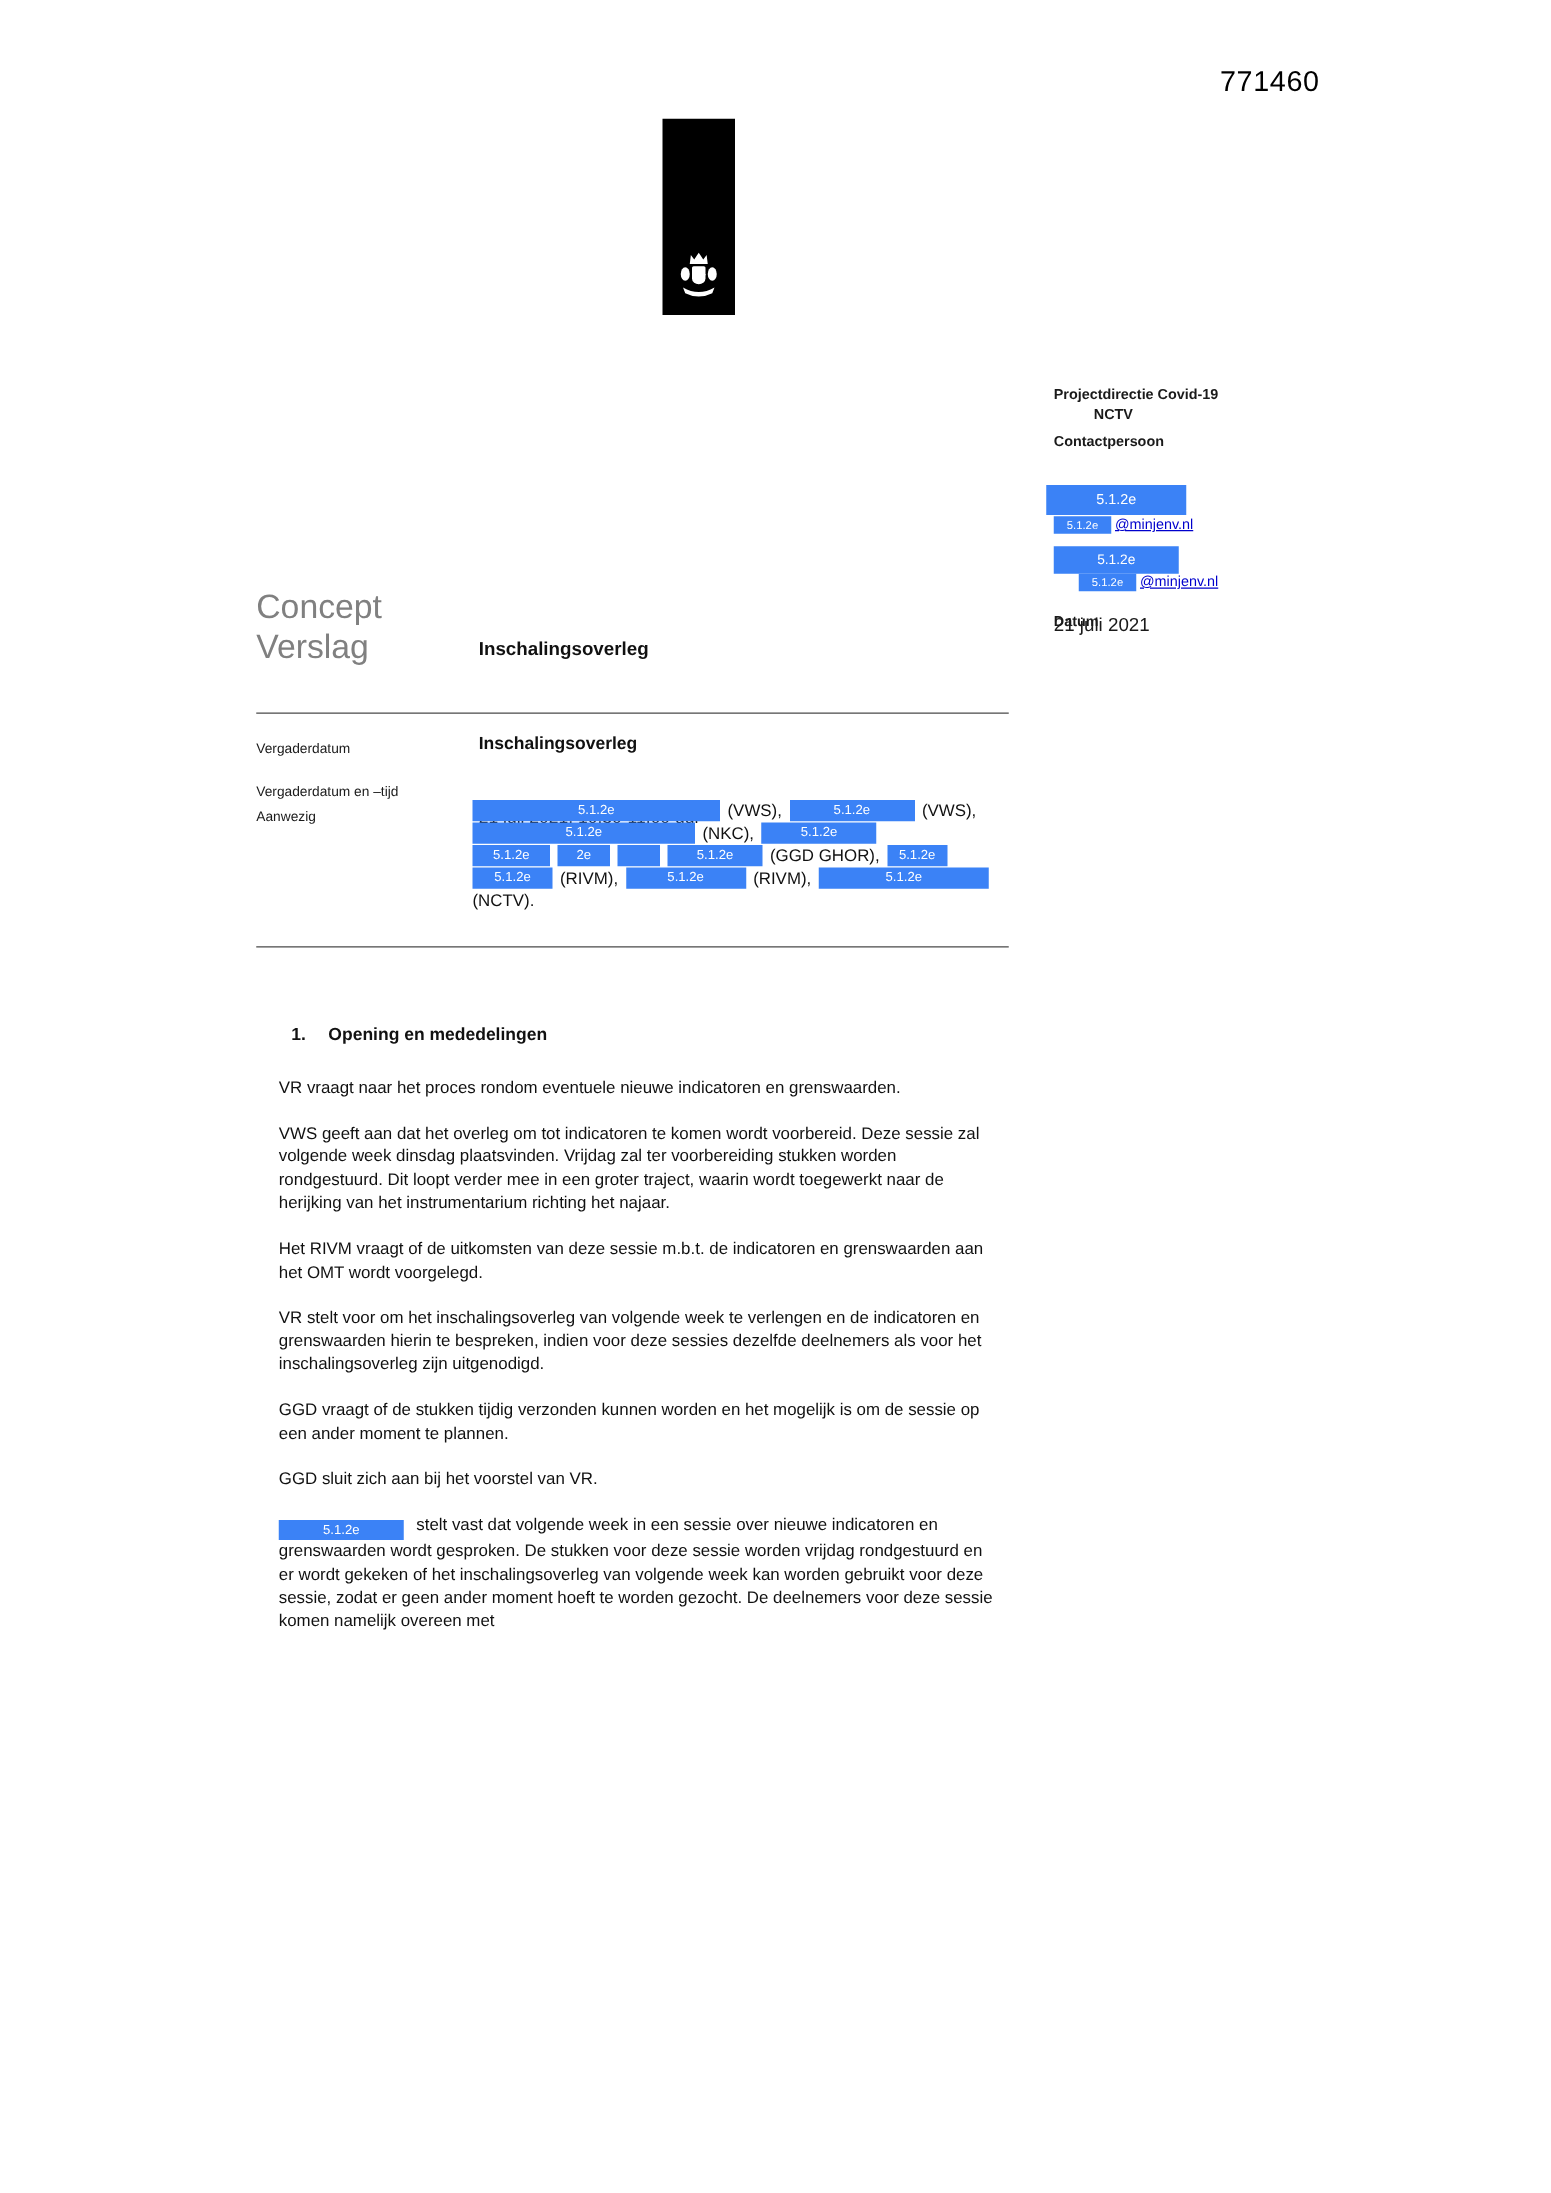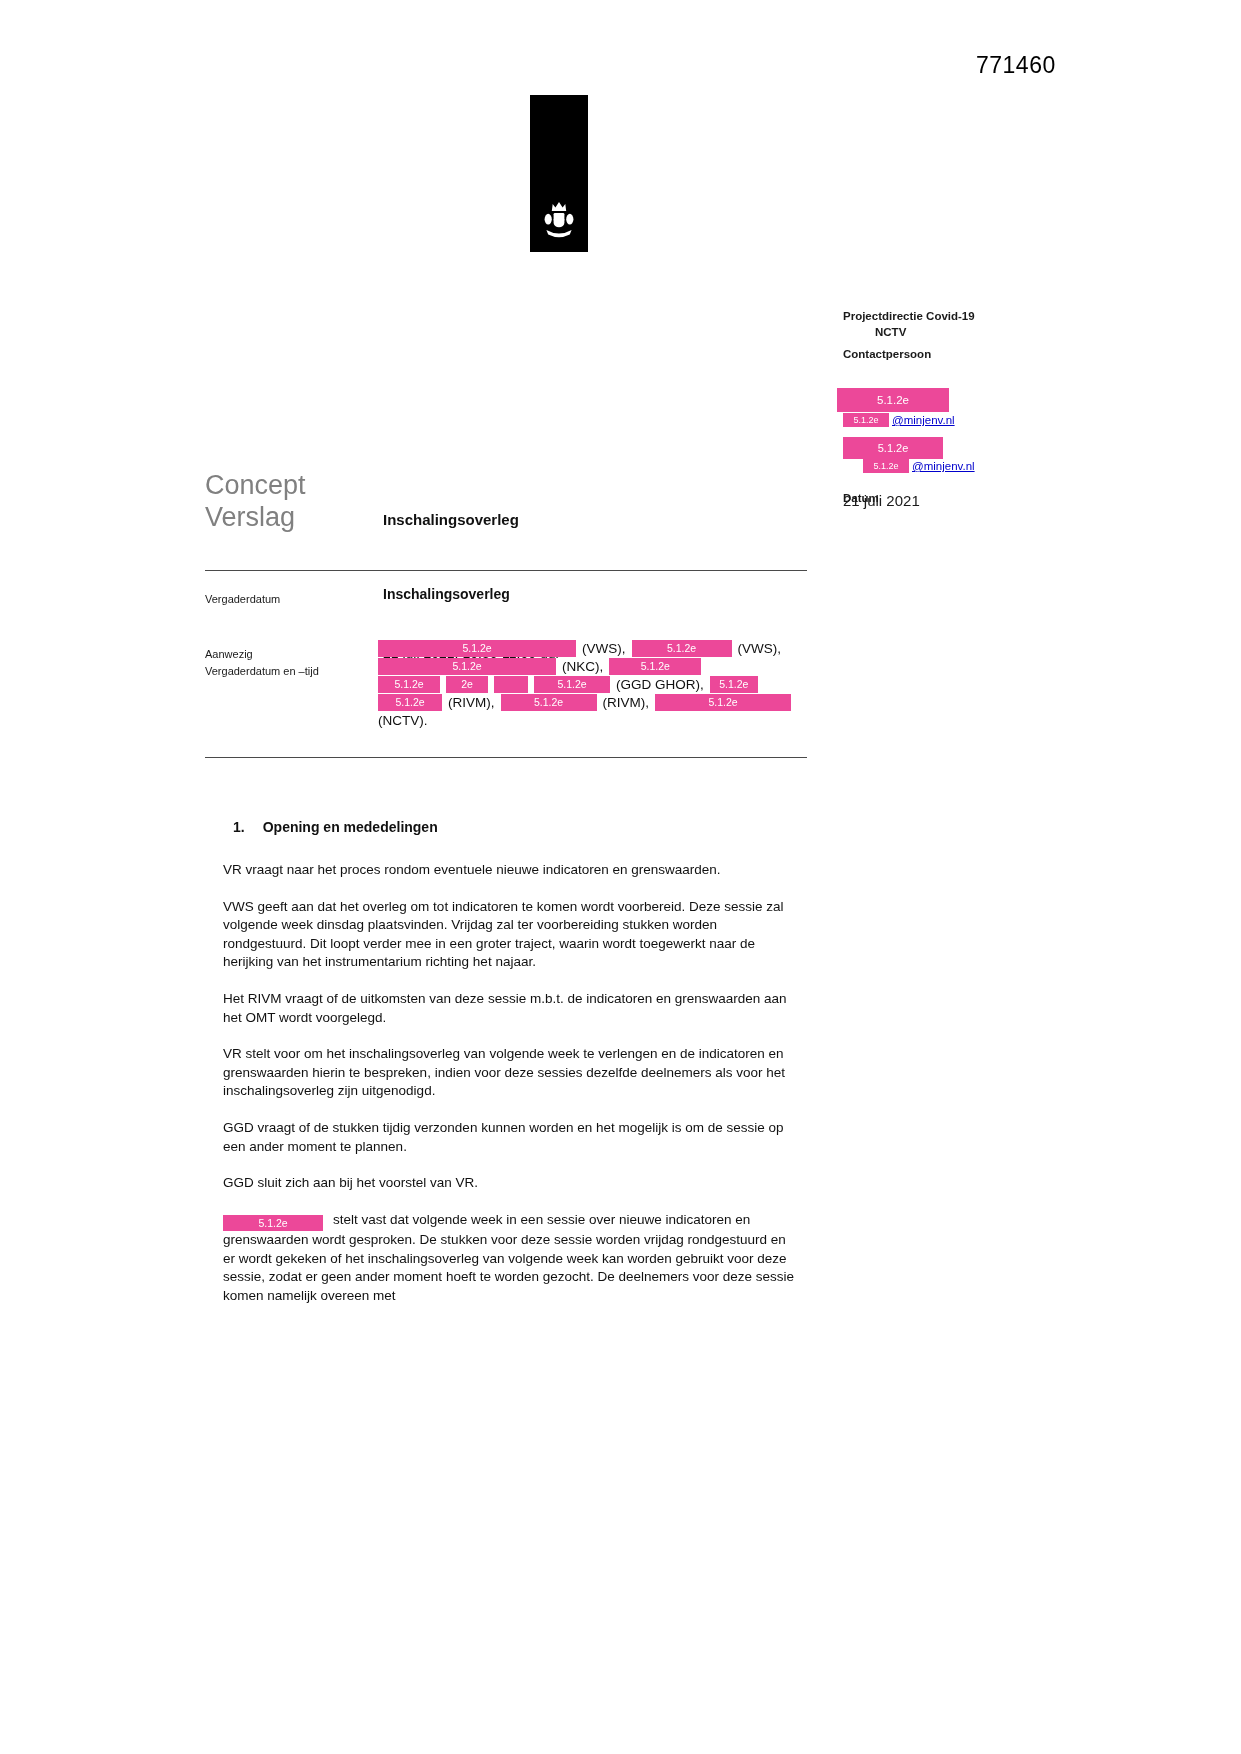--- a/index.html
+++ b/index.html
@@ -18,21 +18,21 @@
     background:#000; display:flex; justify-content:center; align-items:flex-end;
   }
   .logo-bar svg { margin-bottom:10px; }
 
   .letterhead { position:absolute; left:843px; top:310px; width:230px; font-size:11.5px; }
   .lh-abs { position:absolute; left:0; white-space:nowrap; }
   .lh-bold { font-weight:bold; color:#1a1a1a; }
 
   .redact {
     display:inline-flex; justify-content:center; align-items:center;
-    background:#ec4899; color:#fff; font-size:10.5px; height:17px;
+    background:#3b82f6; color:#fff; font-size:10.5px; height:17px;
     overflow:hidden; white-space:nowrap; flex:none;
   }
   .redact-lg { height:24px; font-size:11.5px; }
   .redact-md { height:22px; font-size:11px; }
   .redact-sm { height:14px; font-size:9px; }
 
   .email-row { display:flex; align-items:center; gap:3px; }
   .email-link { font-size:11.5px; text-decoration:underline;text-align:right; }
 
   .title-grey { position:absolute; left:205px; font-size:27px; color:#808080; }
@@ -104,21 +104,21 @@
 
   <div class="title-grey" style="top:470px;">Concept</div>
   <div class="title-grey" style="top:502px;">Verslag</div>
   <div class="title-subject">Inschalingsoverleg</div>
 
   <div class="rule" style="top:570px;"></div>
 
   <div class="meta-label" style="top:593px;">Vergaderdatum</div>
   <div class="meta-value bold" style="top:586px;">Inschalingsoverleg</div>
 
-  <div class="meta-label" style="top:628px;margin-top:37px;">Vergaderdatum en –tijd</div>
+  <div class="meta-label" style="top:628px;">Vergaderdatum en –tijd</div>
   <div class="meta-value" style="top:621px;margin-top:24px;">21 juli 2021, 10.30-11.00 uur</div>
 
   <div class="meta-label" style="top:648px;">Aanwezig</div>
 
   <div class="attendees">
       <div class="att-line">
         <span class="redact" style="width: 198px;">5.1.2e</span>
         <span class="att-text">(VWS),</span>
         <span class="redact" style="width: 100px;">5.1.2e</span>
         <span class="att-text">(VWS),</span>

